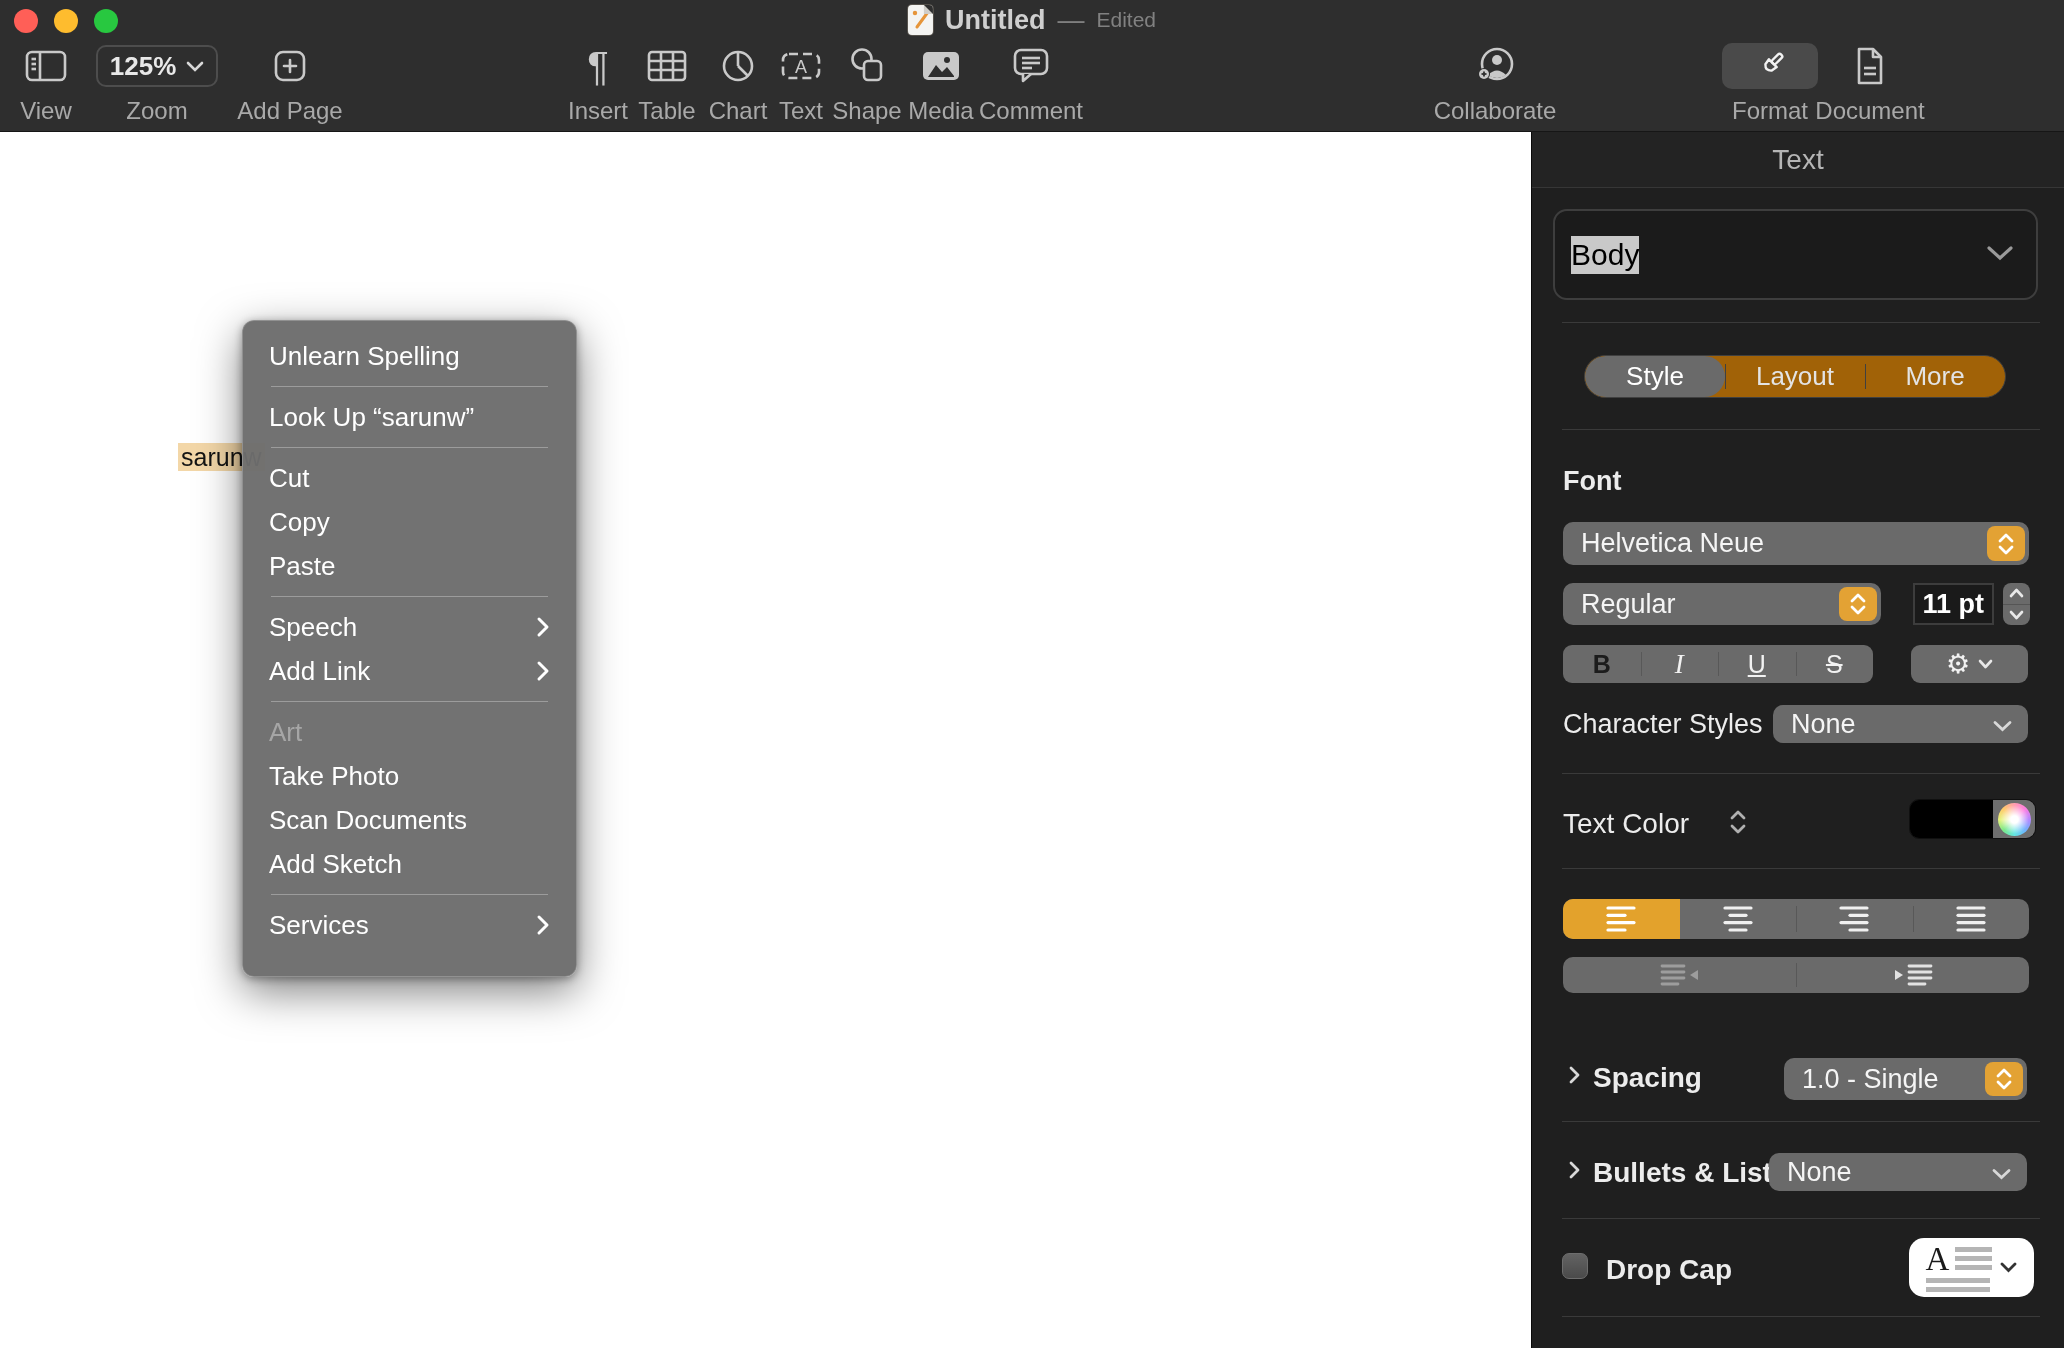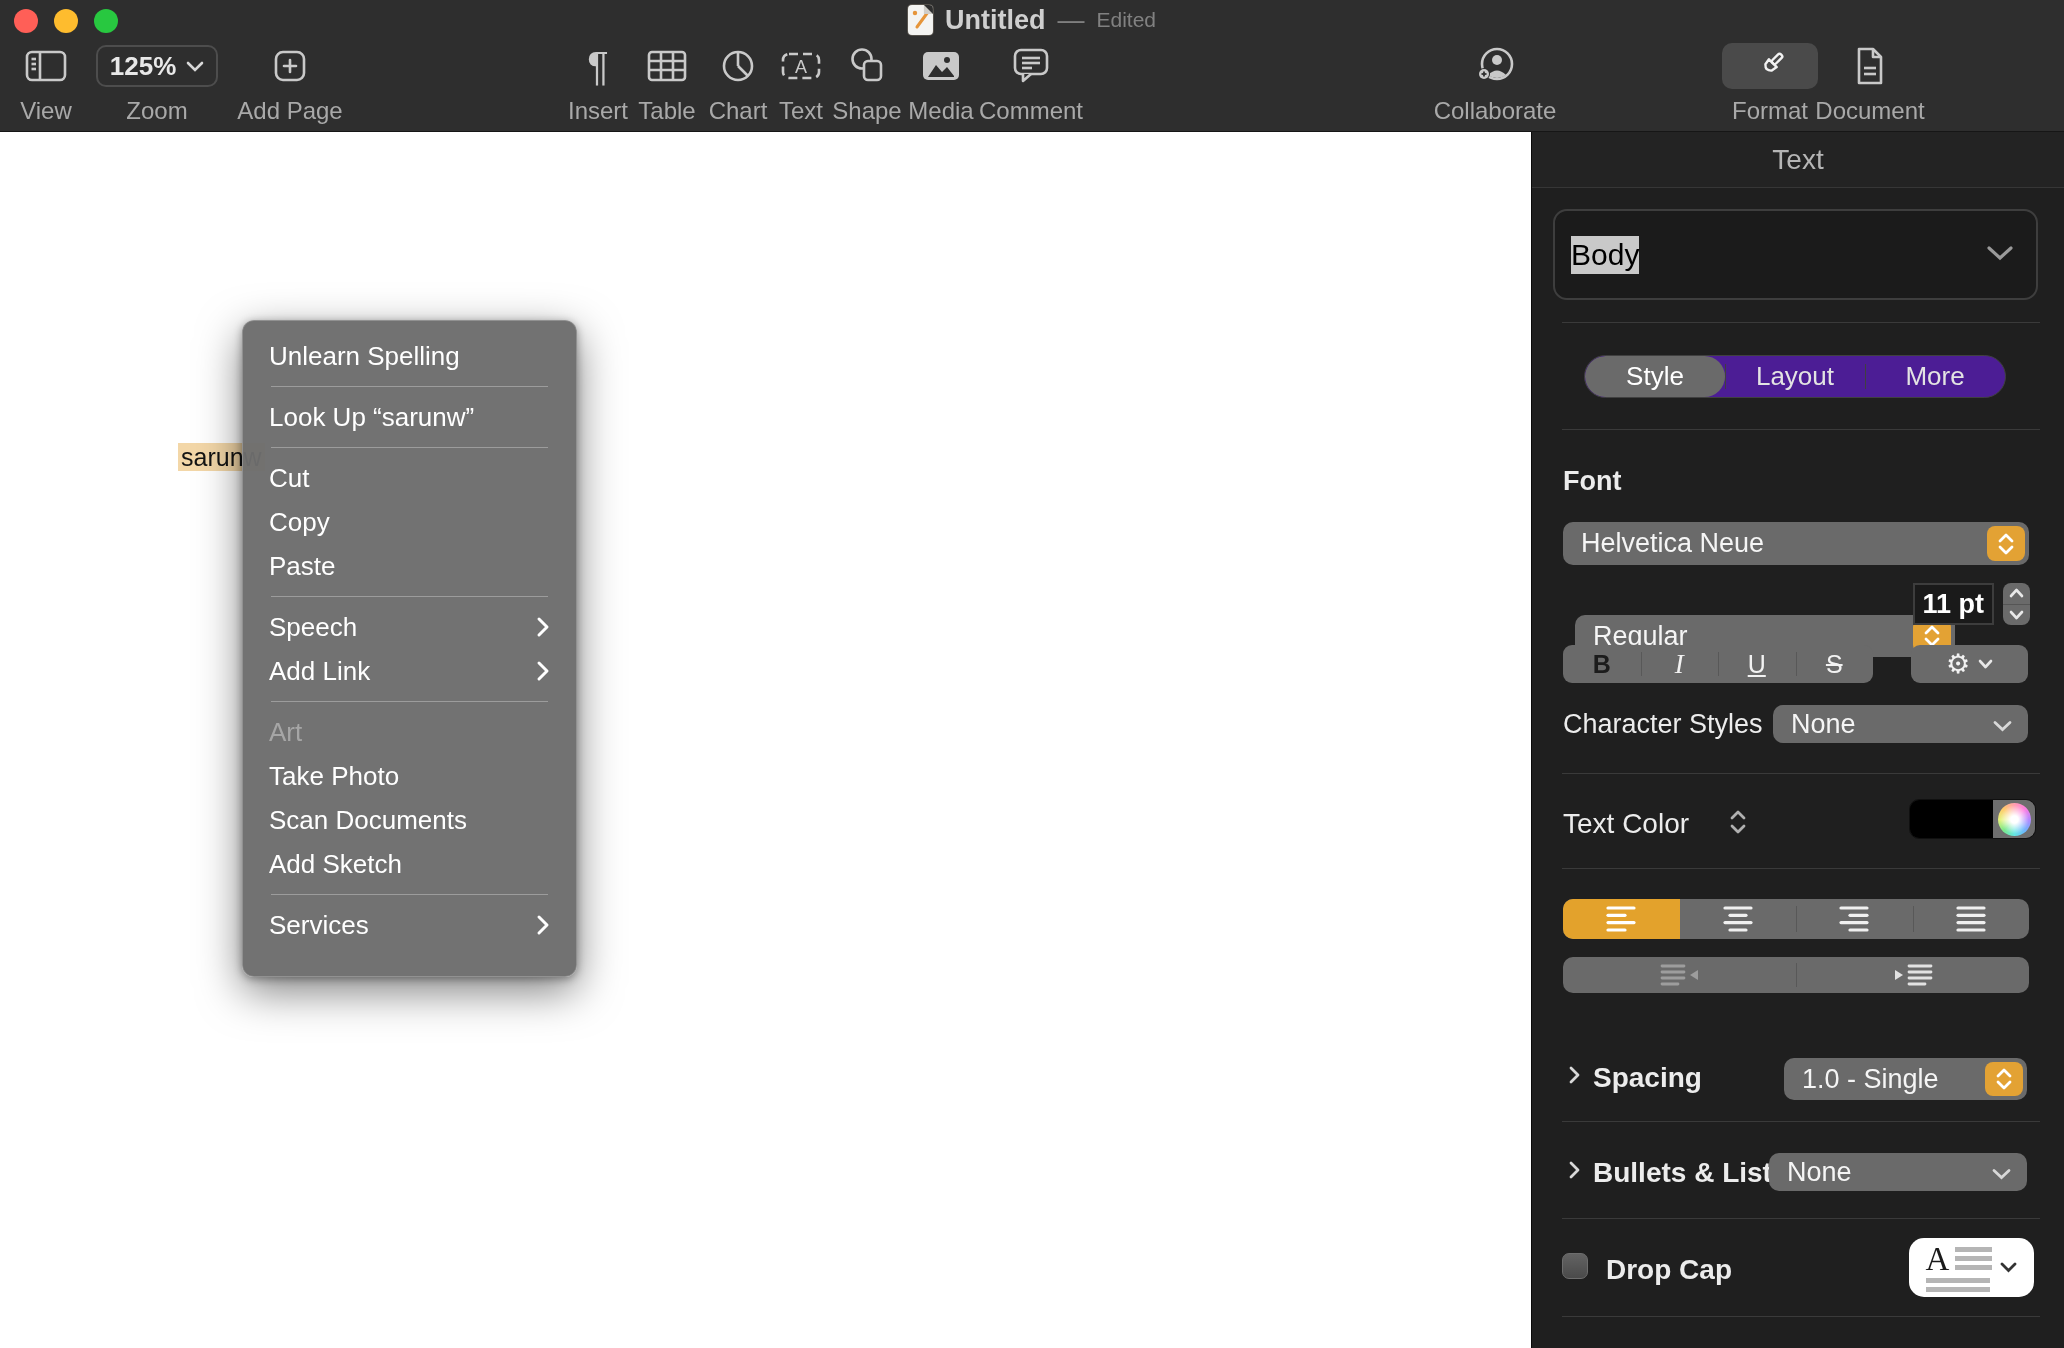--- a/index.html
+++ b/index.html
@@ -45,21 +45,21 @@
 
   
   .sidebar { position:absolute; left:1531px; top:132px; width:533px; height:1216px; background:#1f1f1f; border-left:1px solid #0a0a0a; }
   .sb-header { position:absolute; left:0; top:0; width:100%; height:56px; display:flex; align-items:center; justify-content:center; font-size:28px; color:#b5b5b5; border-bottom:1px solid #363636; background:#232323; }
   .sb-divider { position:absolute; left:30px; right:24px; height:1px; background:#3a3a3a; }
 
   .para-box { position:absolute; left:21px; top:77px; width:485px; height:91px; border:2px solid #3e3e3e; border-radius:14px; background:#1b1b1b; display:flex; align-items:center; }
   .para-box .val { margin-left:16px; background:#c9c9c9; color:#000; font-size:30px; padding:2px 0; }
   .para-box .chev { position:absolute; right:22px; top:50%; transform:translateY(-50%); }
 
-  .tabs { position:absolute; left:52px; top:223px; width:422px; height:43px; background:#4c1d95; border:1px solid #404040; border-radius:22px; display:flex; overflow:hidden; }
+  .tabs { position:absolute; left:52px; top:223px; width:422px; height:43px; background:#a16207; border:1px solid #404040; border-radius:22px; display:flex; overflow:hidden; }
   .tab { flex:1; display:flex; align-items:center; justify-content:center; font-size:26px; color:#e3e3e3; position:relative; }
   .tab.active { background:#6a6a6a; border-radius:22px; color:#ffffff; }
   .tab + .tab:not(.active):before { content:""; position:absolute; left:0; top:8px; bottom:8px; width:1px; background:#404040; }
 
   .sec-label { position:absolute; font-size:27px; color:#ececec; font-weight:700; }
   .plain-label { position:absolute; font-size:27px; color:#ececec; }
 
   .gray-ctl { background:#6a6a6a; border-radius:10px; position:absolute; display:flex; align-items:center; color:#f5f5f5; font-size:27px; }
   .gray-ctl .txt { margin-left:18px; white-space:nowrap; overflow:hidden; }
   .amber-step { position:absolute; right:4px; top:4px; bottom:4px; width:38px; background:#e3a234; border-radius:8px; display:flex; align-items:center; justify-content:center; }
@@ -372,21 +372,21 @@
   <div class="gray-ctl" style="left:31px; top:390px; width:466px; height:43px;">
     <span class="txt">Helvetica Neue</span>
     <span class="amber-step">
       <svg width="22" height="24" viewBox="0 0 22 24" fill="none" stroke="#fff" stroke-width="2.8" stroke-linecap="round" stroke-linejoin="round">
           <polyline points="5,9 11,3 17,9"></polyline>
           <polyline points="5,15 11,21 17,15"></polyline>
         </svg>
     </span>
   </div>
 
-  <div class="gray-ctl" style="left:43px; top:451px; width:380px; height:42px;margin-top:32px;">
+  <div class="gray-ctl" style="left:31px; top:451px; width:318px; height:42px;">
     <span class="txt">Regular</span>
     <span class="amber-step">
       <svg width="22" height="24" viewBox="0 0 22 24" fill="none" stroke="#fff" stroke-width="2.8" stroke-linecap="round" stroke-linejoin="round">
           <polyline points="5,9 11,3 17,9"></polyline>
           <polyline points="5,15 11,21 17,15"></polyline>
         </svg>
     </span>
   </div>
 
   <div class="size-field">

